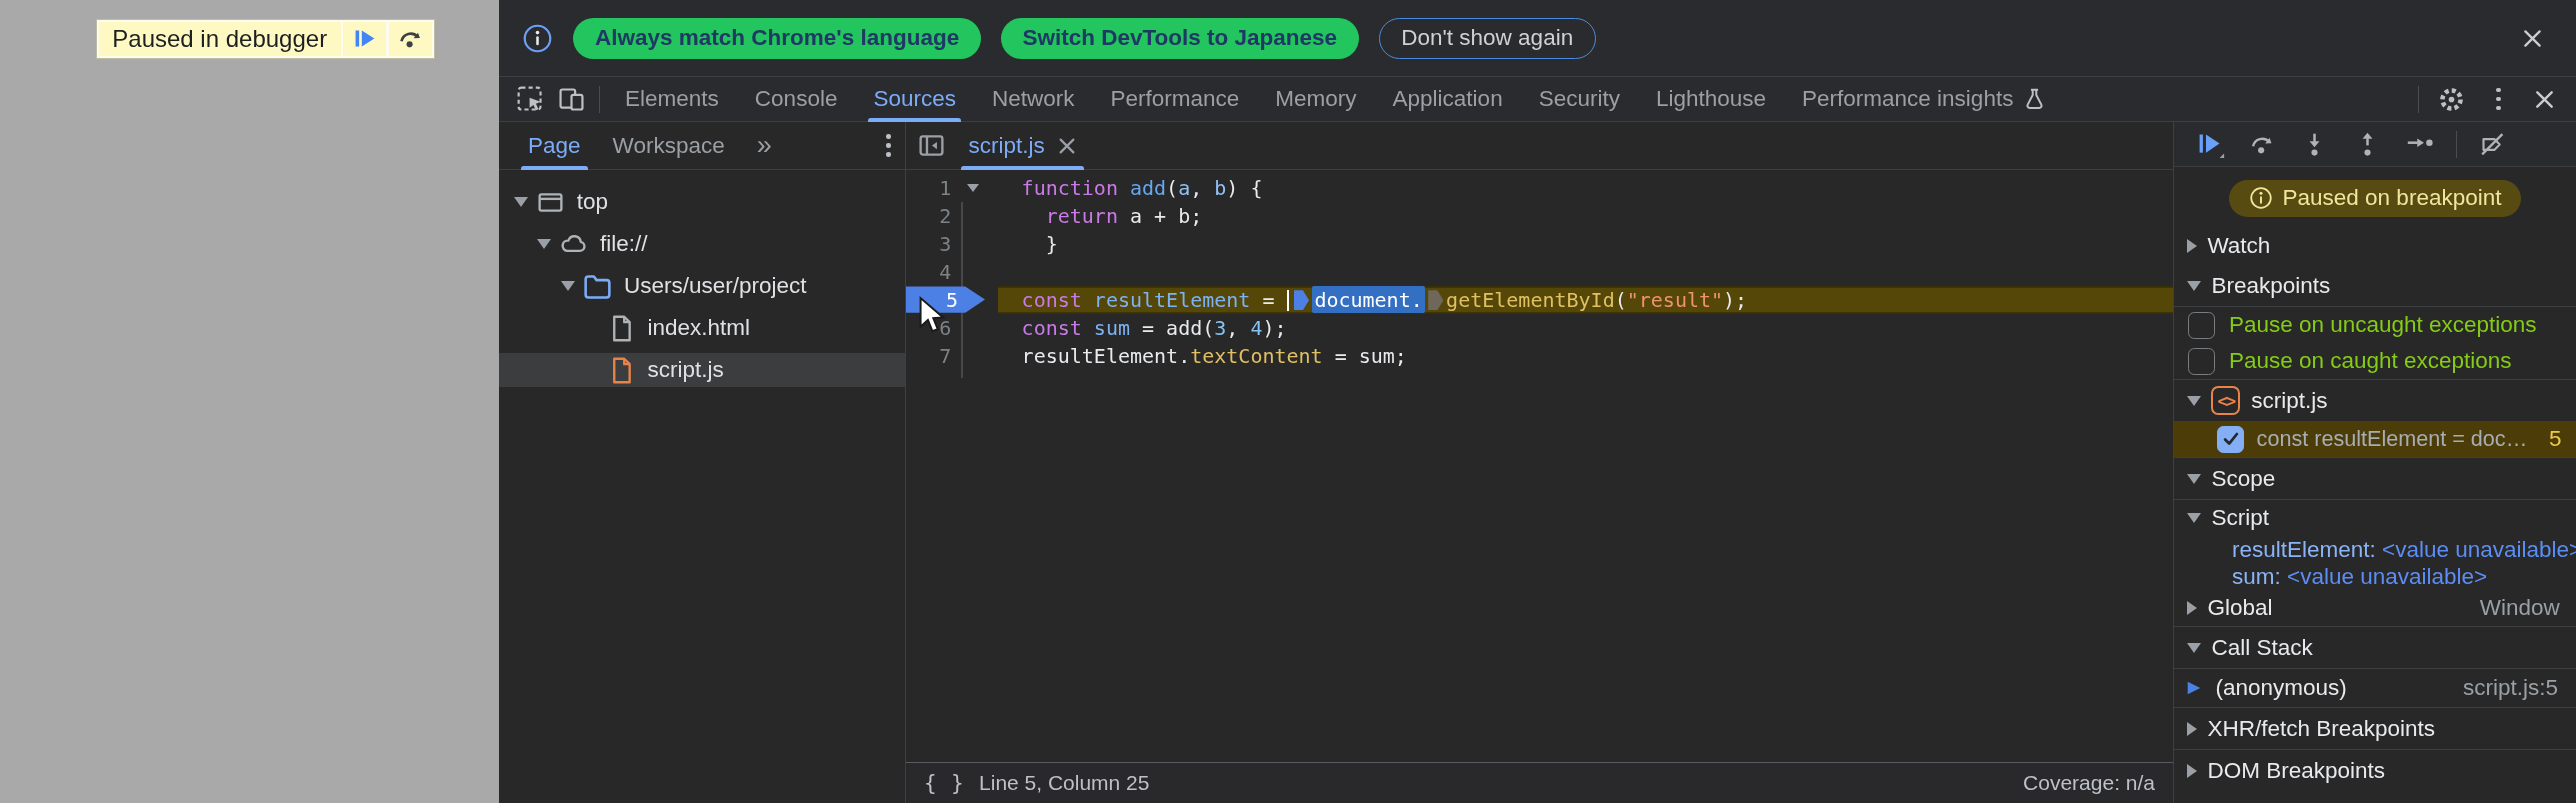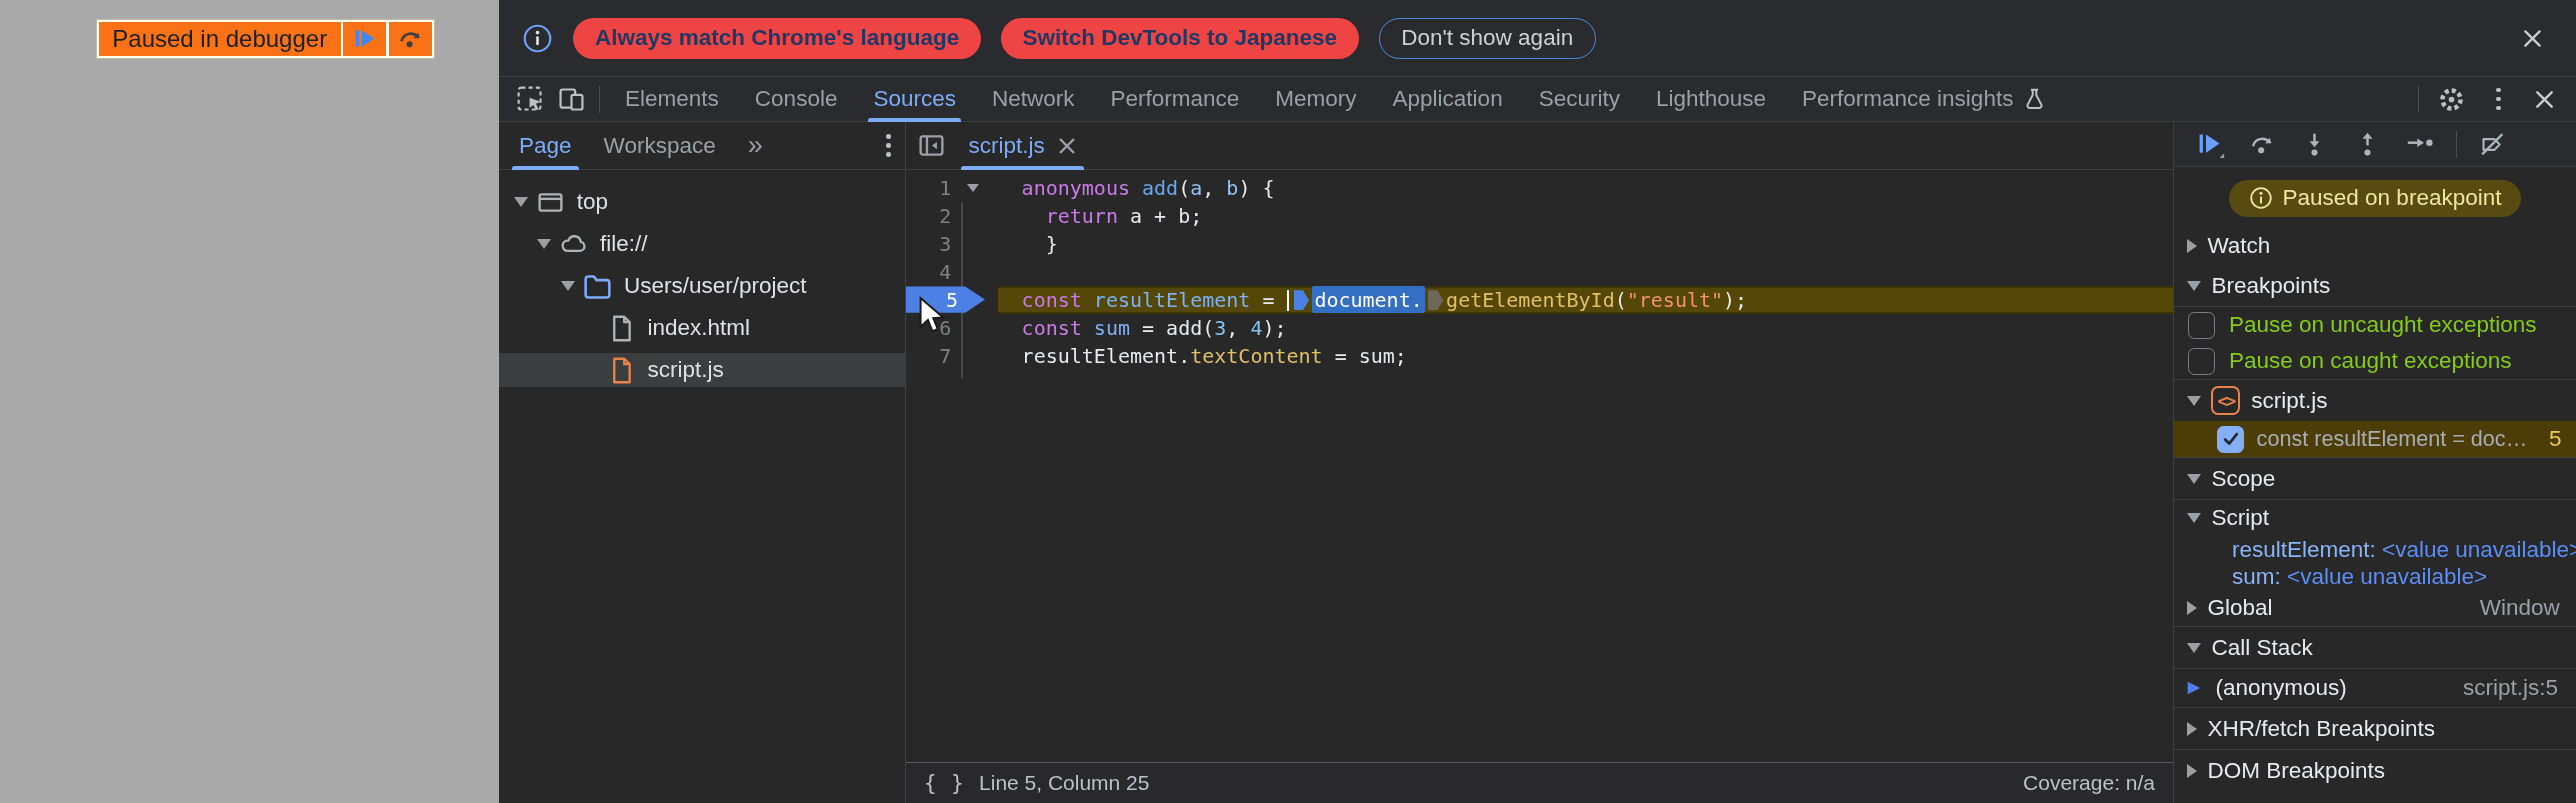--- a/index.html
+++ b/index.html
@@ -3,34 +3,34 @@
 <meta charset="utf-8">
 <style>
   * { margin:0; padding:0; box-sizing:border-box; }
   html,body { width:2576px; height:804px; overflow:hidden; background:#a9a9a9;
     font-family:"Liberation Sans", sans-serif; }
 
   
   .browser-page { position:absolute; left:0; top:0; width:499px; height:804px; background:#a9a9a9; }
   .paused-banner { position:absolute; left:96px; top:19px; display:flex; gap:2.7px;
     background:#fdfcee; padding:1.8px; border:0.9px solid #bdbda4; }
-  .pb-seg { background:#f97316; height:34px; display:flex; align-items:center; justify-content:center; }
+  .pb-seg { background:#fef9c3; height:34px; display:flex; align-items:center; justify-content:center; }
   .pb-text { padding:0 13.5px; font-size:24px; color:#1d1f21; }
   .pb-btn { width:43px; }
 
   
   .devtools { position:absolute; left:499px; top:0; right:0; bottom:0; background:#282828;
     display:flex; flex-direction:column; color:#e8eaed; }
 
   
   .notif-bar { height:77px; flex:0 0 77px; background:#2a2b2e; border-bottom:0.9px solid #3c4043;
     display:flex; align-items:center; padding:0 23.4px; gap:20px; }
   .notif-msg { font-size:23.4px; color:#e8eaed; }
   .pill { height:41px; border-radius:21px; padding:0 21.6px; display:flex; align-items:center;
-    font-size:22.5px; font-weight:600; background:#ef4444; color:#1f3864; border:none; cursor:pointer;
+    font-size:22.5px; font-weight:600; background:#22c55e; color:#1f3864; border:none; cursor:pointer;
     font-family:"Liberation Sans", sans-serif; white-space:nowrap; }
   .pill.outline { background:transparent; border:1.8px solid #4a8ce0; color:#ced2d6; font-weight:400; }
   .notif-close { margin-left:auto; width:40px; height:40px; display:flex; align-items:center; justify-content:center; }
 
   
   .tabbar { height:45px; flex:0 0 45px; background:#2a2b2e; border-bottom:0.9px solid #3c4043;
     display:flex; align-items:center; padding:0 10.8px; }
   .icon-btn { width:41px; height:38px; display:flex; align-items:center; justify-content:center; }
   .vsep { width:0.9px; height:27px; background:#4a4d50; margin:0 7.2px; flex:0 0 0.9px; }
   .tab { height:45px; padding:0 18px; display:flex; align-items:center; gap:9px;
@@ -41,21 +41,21 @@
   .tabbar-right { margin-left:auto; display:flex; align-items:center; gap:5.4px; }
   .kebab { display:flex; flex-direction:column; gap:4.5px; align-items:center; }
   .kebab i { width:4.5px; height:4.5px; border-radius:50%; background:#bdc1c6; }
 
   
   .main { flex:1; display:flex; min-height:0; }
 
   
   .navigator { width:407px; flex:0 0 407px; border-right:0.9px solid #3c4043; display:flex; flex-direction:column; }
   .nav-header { height:48px; flex:0 0 48px; border-bottom:0.9px solid #3c4043; display:flex;
-    align-items:center; padding-left:20px; gap:32px; }
+    align-items:center; padding-left:29px; gap:32px; }
   .nav-tab { height:48px; display:flex; align-items:center; color:#9aa0a6; font-size:22.5px; position:relative; }
   .nav-tab.sel { color:#7cacf8; }
   .nav-tab.sel::after { content:""; position:absolute; left:-7.2px; right:-7.2px; bottom:0; height:3.6px;
     background:#7cacf8; border-radius:2.7px 2.7px 0 0; }
   .nav-more { color:#9aa0a6; font-size:27px; }
   .nav-kebab { margin-left:auto; margin-right:14.4px; }
   .tree { padding-top:7.2px; display:flex; flex-direction:column; }
   .tree-row { height:34px; display:flex; align-items:center; font-size:22.5px; color:#dfe1e4;margin-top:8px; }
   .tree-row.sel { background:#3b3d3f; }
   .t-arrow { width:21.6px; display:flex; justify-content:center; flex:0 0 21.6px; }
@@ -349,21 +349,21 @@
         <span class="mouse-cursor">
           <svg width="34" height="40" viewBox="0 0 19 22">
             <path d="M2 1 L2 17 L6.1 13.2 L8.6 19.5 L11.6 18.3 L9.1 12.2 L14.6 11.8 Z" fill="#ffffff" stroke="#1a1a1a" stroke-width="1.1"></path>
           </svg>
         </span>
       <div class="code-line">
             <span class="gutter">1</span>
             <span class="fold">
               <span class="tri-d"></span>
             </span>
-            <span class="code-text"><span class="tok-kw">anonymous</span><span class="tok-pln"> </span><span class="tok-def">add</span><span class="tok-pln">(</span><span class="tok-prm">a</span><span class="tok-pln">, </span><span class="tok-prm">b</span><span class="tok-pln">) {</span></span>
+            <span class="code-text"><span class="tok-kw">function</span><span class="tok-pln"> </span><span class="tok-def">add</span><span class="tok-pln">(</span><span class="tok-prm">a</span><span class="tok-pln">, </span><span class="tok-prm">b</span><span class="tok-pln">) {</span></span>
           </div>
           <div class="code-line">
             <span class="gutter">2</span>
             <span class="fold"></span>
             <span class="code-text"><span class="tok-pln">  </span><span class="tok-kw">return</span><span class="tok-pln"> a + b;</span></span>
           </div>
           <div class="code-line">
             <span class="gutter">3</span>
             <span class="fold"></span>
             <span class="code-text"><span class="tok-pln">  }</span></span>

